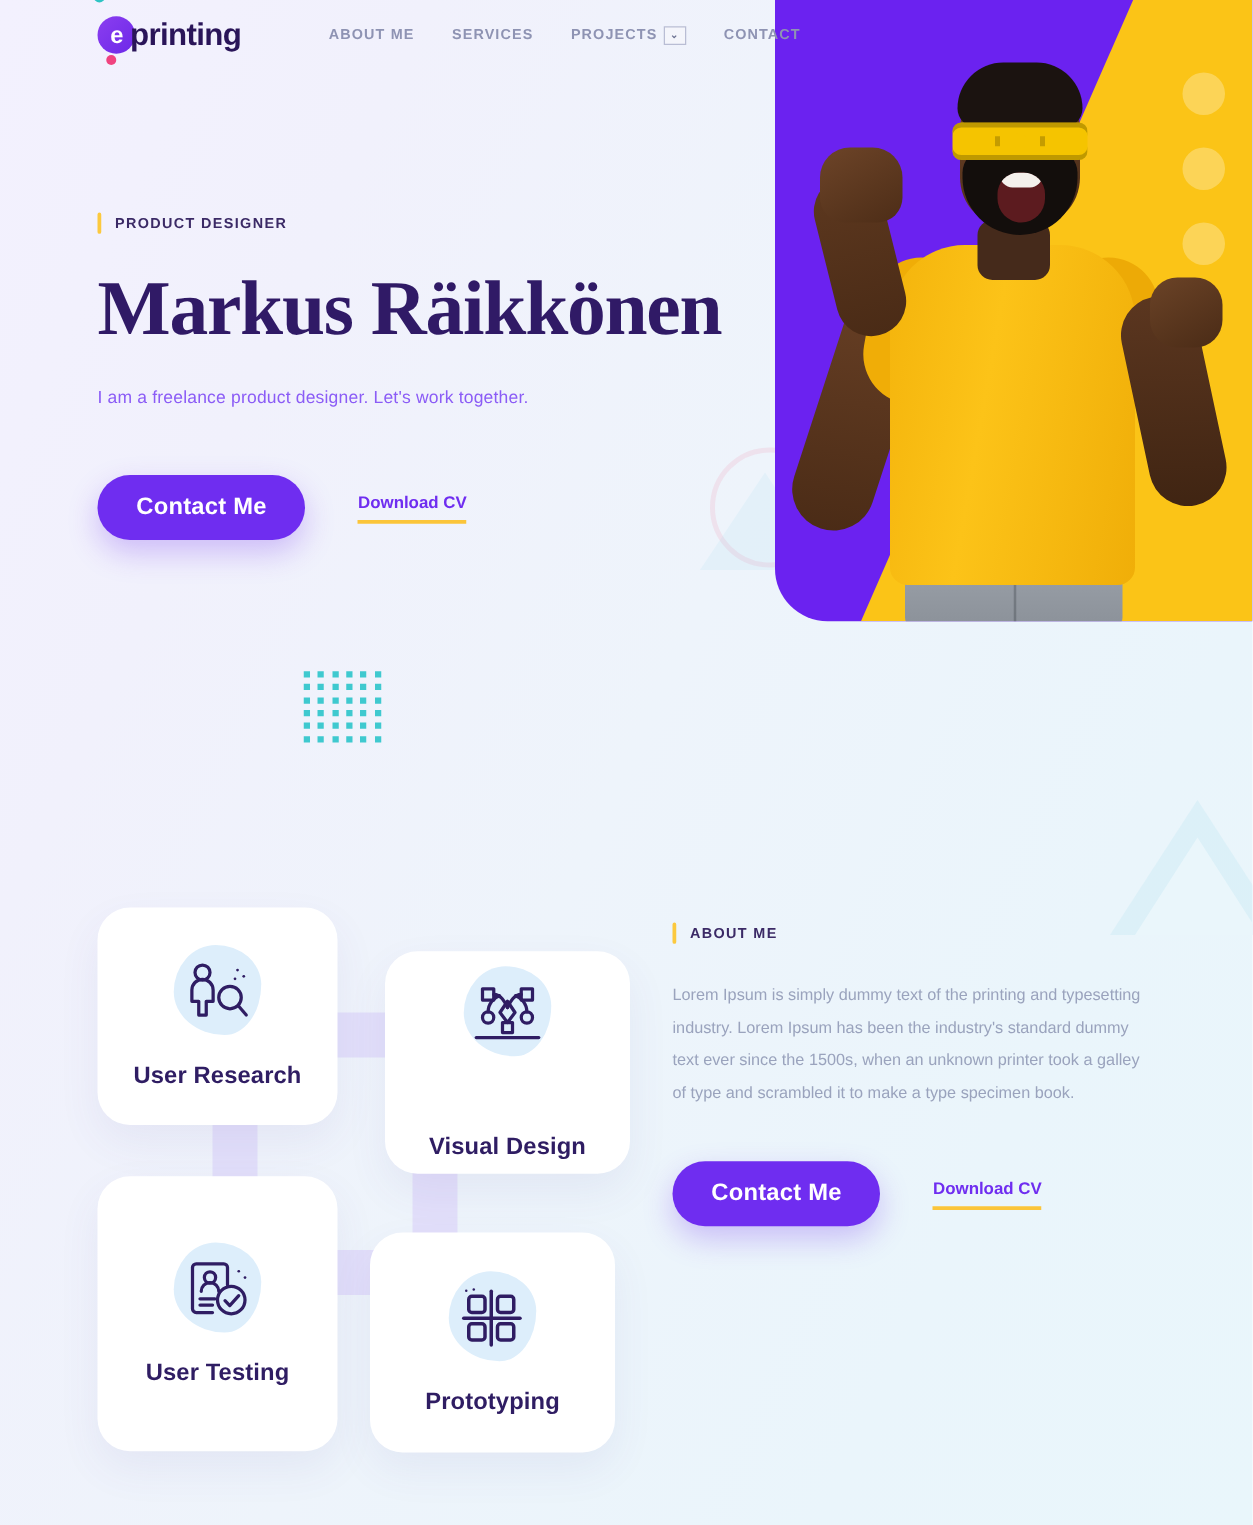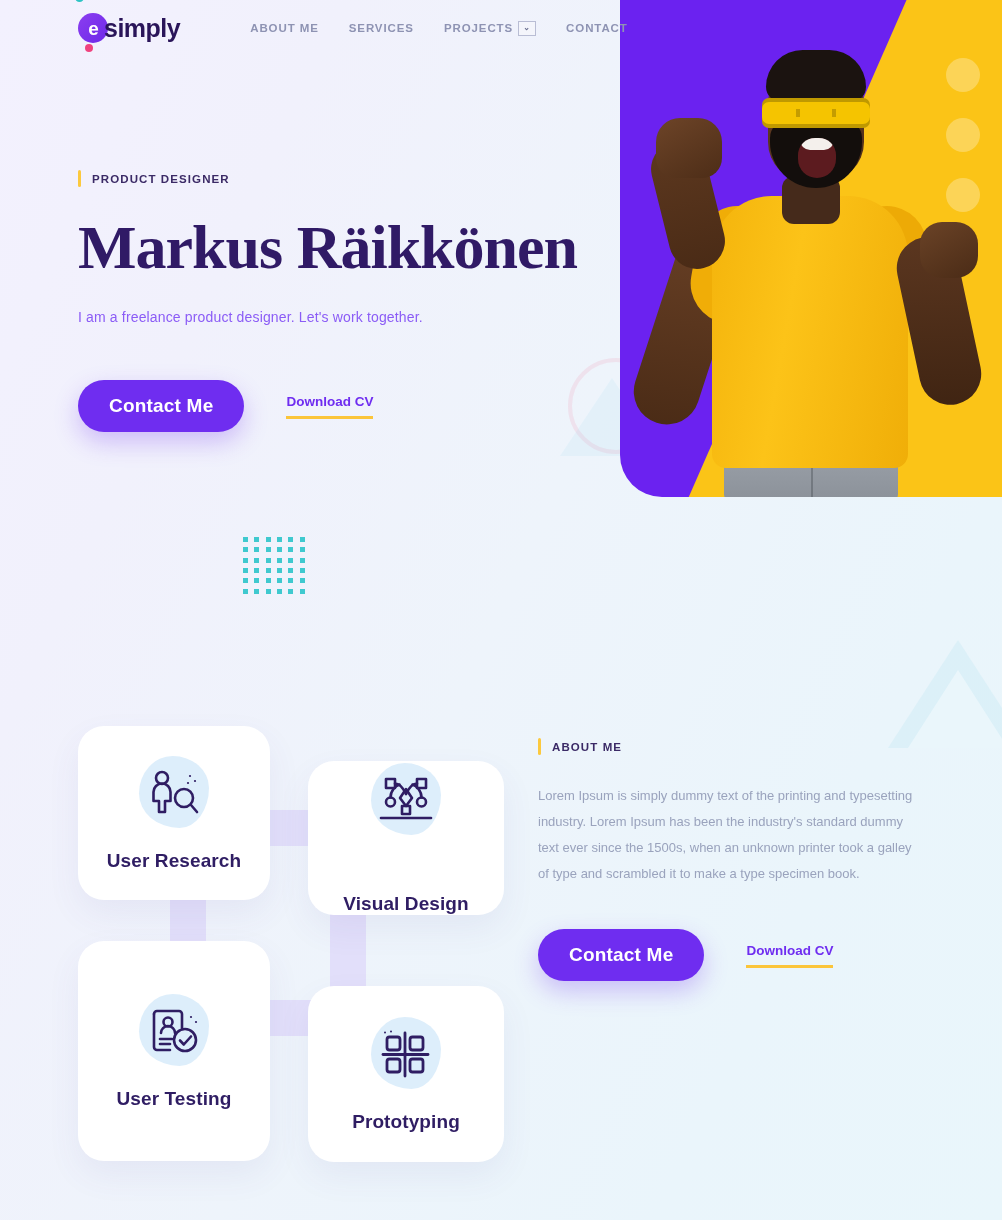--- a/index.html
+++ b/index.html
@@ -208,23 +208,23 @@
   }
   .card-icon-wrap { position:relative; width:86px; height:80px; display:flex; align-items:center; justify-content:center; }
   .blob {
     position:absolute; left:8px; top:2px; width:70px; height:72px;
     background:#ddeefb; border-radius:48% 52% 42% 58% / 52% 44% 56% 48%;
   }
   .card-icon { position:relative; z-index:2; }
   .card-label { margin-top:16px; font-size:19px; font-weight:700; color:#2f1d63; letter-spacing:.1px; }
 
   #card-user-research { left:78px; top:26px; width:192px; height:174px; }
-  #card-visual-design { left:308px; top:61px; width:196px; height:154px;gap:40px; }
+  #card-visual-design { left:308px; top:61px; width:196px; height:178px;gap:40px; }
   #card-user-testing  { left:78px; top:241px; width:192px; height:220px; }
-  #card-prototyping   { left:308px; top:286px; width:196px; height:176px; }
+  #card-prototyping   { left:296px; top:286px; width:196px; height:176px; }
 
   .about { position:absolute; left:538px; top:38px; width:400px; }
   .about-title {
     font-family:"Liberation Serif", serif; font-weight:700;
     font-size:40px; line-height:1.58; color:#301a66; margin-top:18px; letter-spacing:-.5px;
   }
   .about-text {
     margin-top:28px; font-size:13px; line-height:2.0; color:#9aa3bd; width:378px;
   }
   .about-btns { margin-top:42px; display:flex; align-items:center; gap:42px; }
@@ -236,21 +236,21 @@
   <div class="deco-circle-pink"></div>
   <div class="deco-tri-blue"></div>
   <div class="deco-tri-right"></div>
 </div>
 
 <header class="site-header">
   <div class="logo-wrap">
     <span class="logo-dot-teal"></span>
     <span class="logo-dot-pink"></span>
     <span class="logo-mark">e</span>
-    <span class="logo-text">simply</span>
+    <span class="logo-text">printing</span>
   </div>
 
   <nav class="nav">
     <a class="nav-item" href="#">
       <span>ABOUT ME</span>
     </a>
     <a class="nav-item" href="#">
       <span>SERVICES</span>
     </a>
     <a class="nav-item" href="#">

